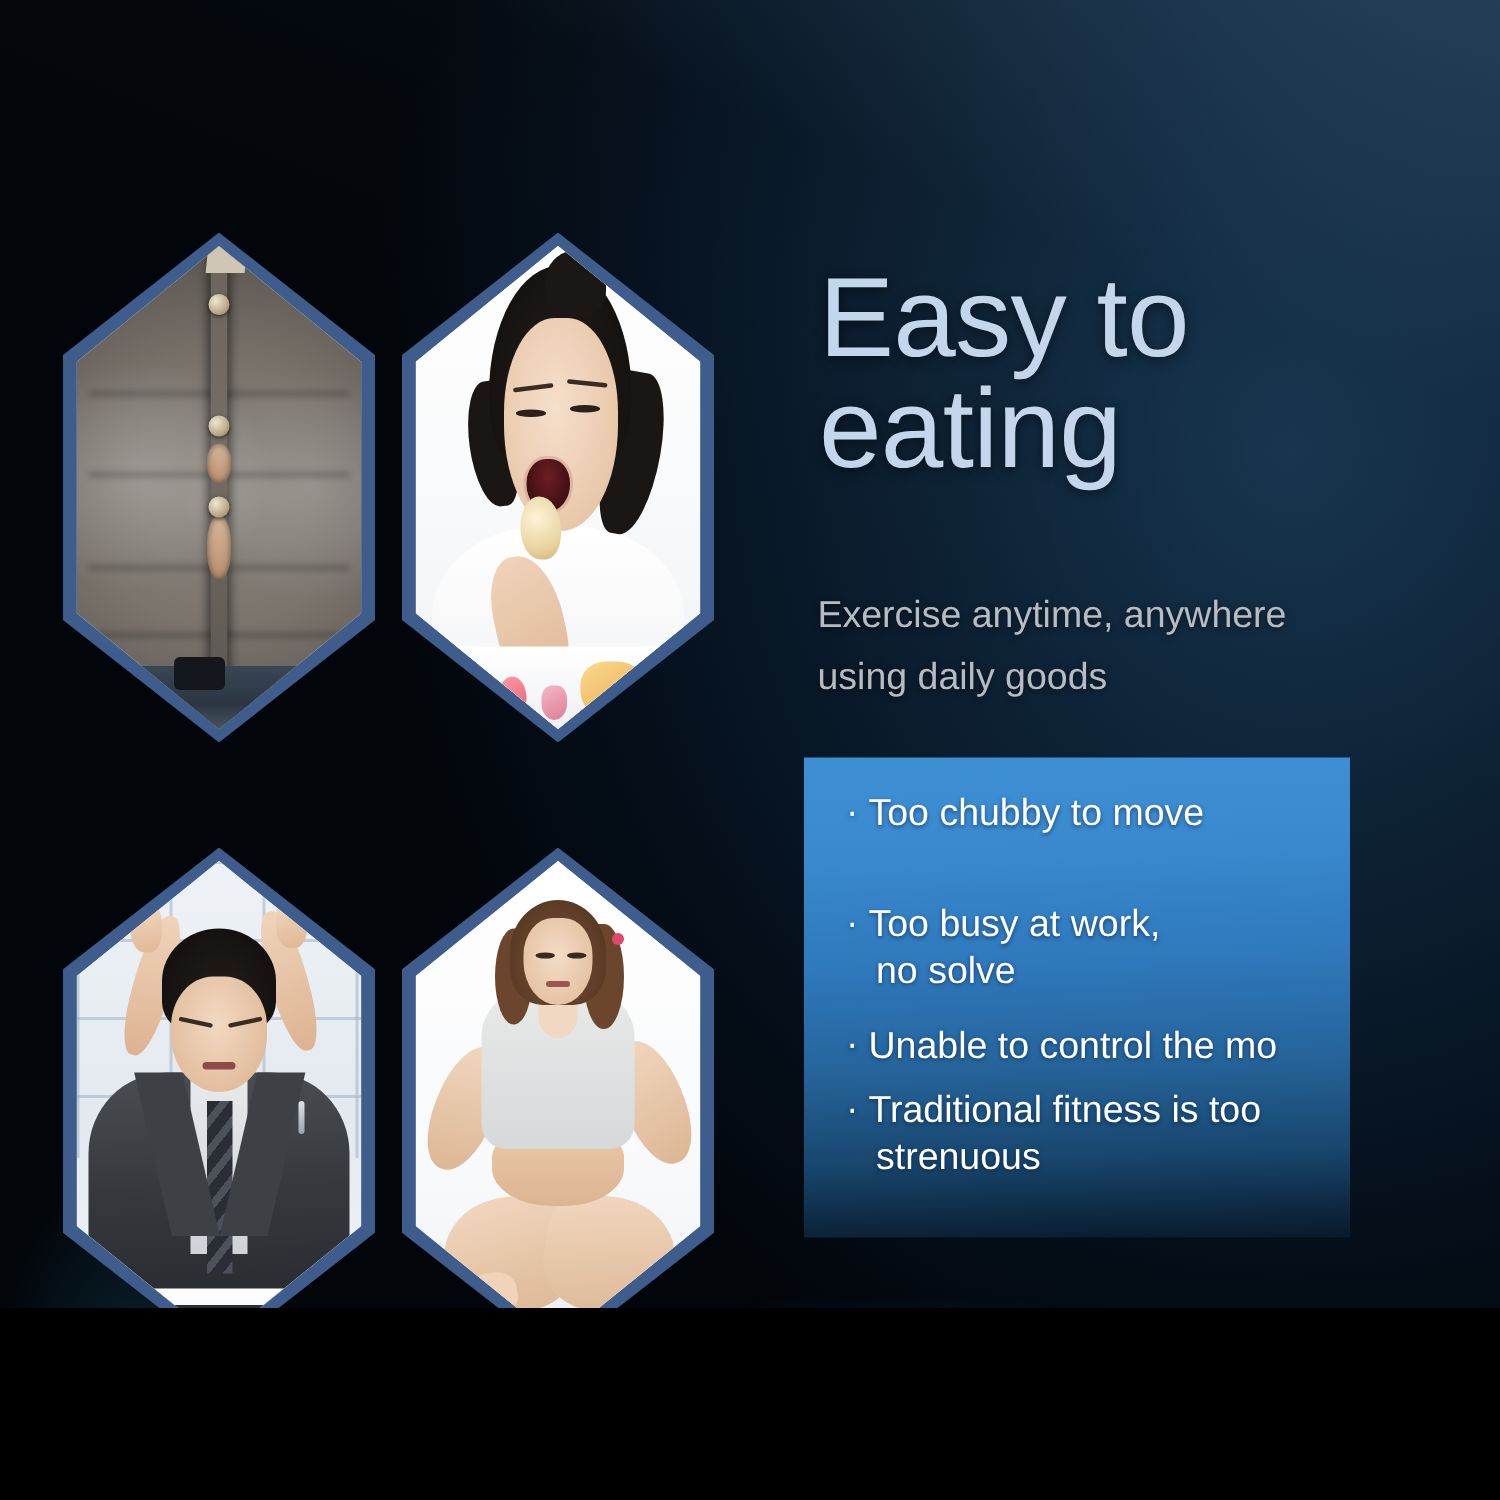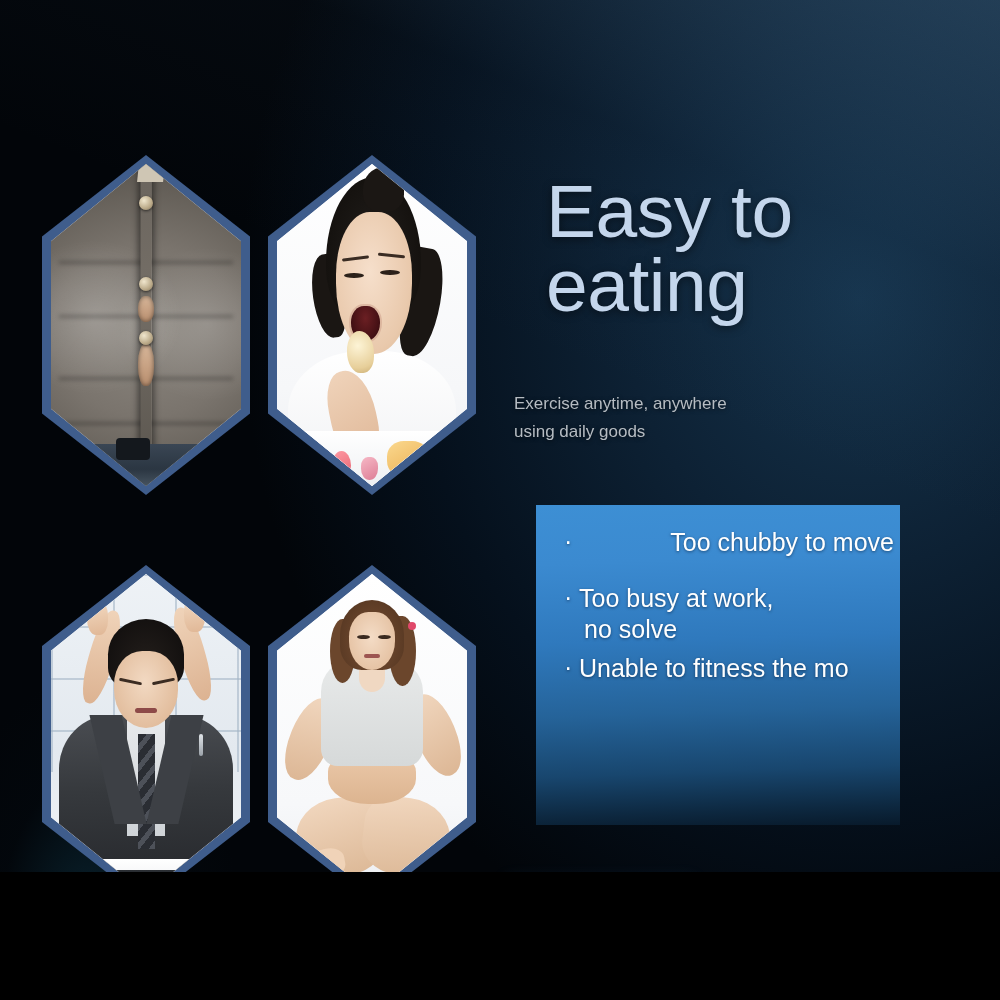--- a/index.html
+++ b/index.html
@@ -351,23 +351,23 @@
     line-height:0.98;
     font-weight:400;
     color:#c4d6ec;
     letter-spacing:-0.5px;
     text-shadow:0 2px 8px rgba(0,0,0,.5);
   }
   #headline .line { display:block; }
 
   #subhead {
     position:absolute;
-    left:514px; top:390px;
+    left:545px; top:390px;
     width:440px;
-    font-size:17px;
+    font-size:25px;
     line-height:1.62;
     color:#b6bcc2;
     font-weight:400;
     text-shadow:0 1px 4px rgba(0,0,0,.55);
   }
   #subhead .line { display:block; }
 
   
   #bullet-panel {
     position:absolute;
@@ -399,22 +399,22 @@
   }
   .bullet:before {
     content:"·";
     position:absolute;
     left:0; top:-1px;
     font-size:25px;
     line-height:1.24;
     color:#ffffff;
   }
   .bullet .l2 { display:block; padding-left:5px; }
-  #b1 { margin-bottom:25px;text-align:right; }
-  #b2 { margin-bottom:8px; }
+  #b1 { margin-bottom:43px; }
+  #b2 { margin-bottom:19px; }
   #b3 { margin-bottom:12px; }
 </style>
 </head>
 <body>
 
 <div id="poster">
 
   <div class="device-silhouette"></div>
   <div class="device-bar"></div>
   <div class="device-dot"></div>
@@ -526,20 +526,24 @@
       <div class="bullet" id="b1">
         <span>Too chubby to move</span>
       </div>
 
       <div class="bullet" id="b2">
         <span>Too busy at work,</span>
         <span class="l2">no solve</span>
       </div>
 
       <div class="bullet" id="b3">
-        <span>Unable to fitness the mo</span>
+        <span>Unable to control the mo</span>
       </div>
 
+      <div class="bullet" id="b4">
+        <span>Traditional fitness is too</span>
+        <span class="l2">strenuous</span>
+      </div>
 
     </div>
   </div>
 
 </div>
 
 </body></html>

